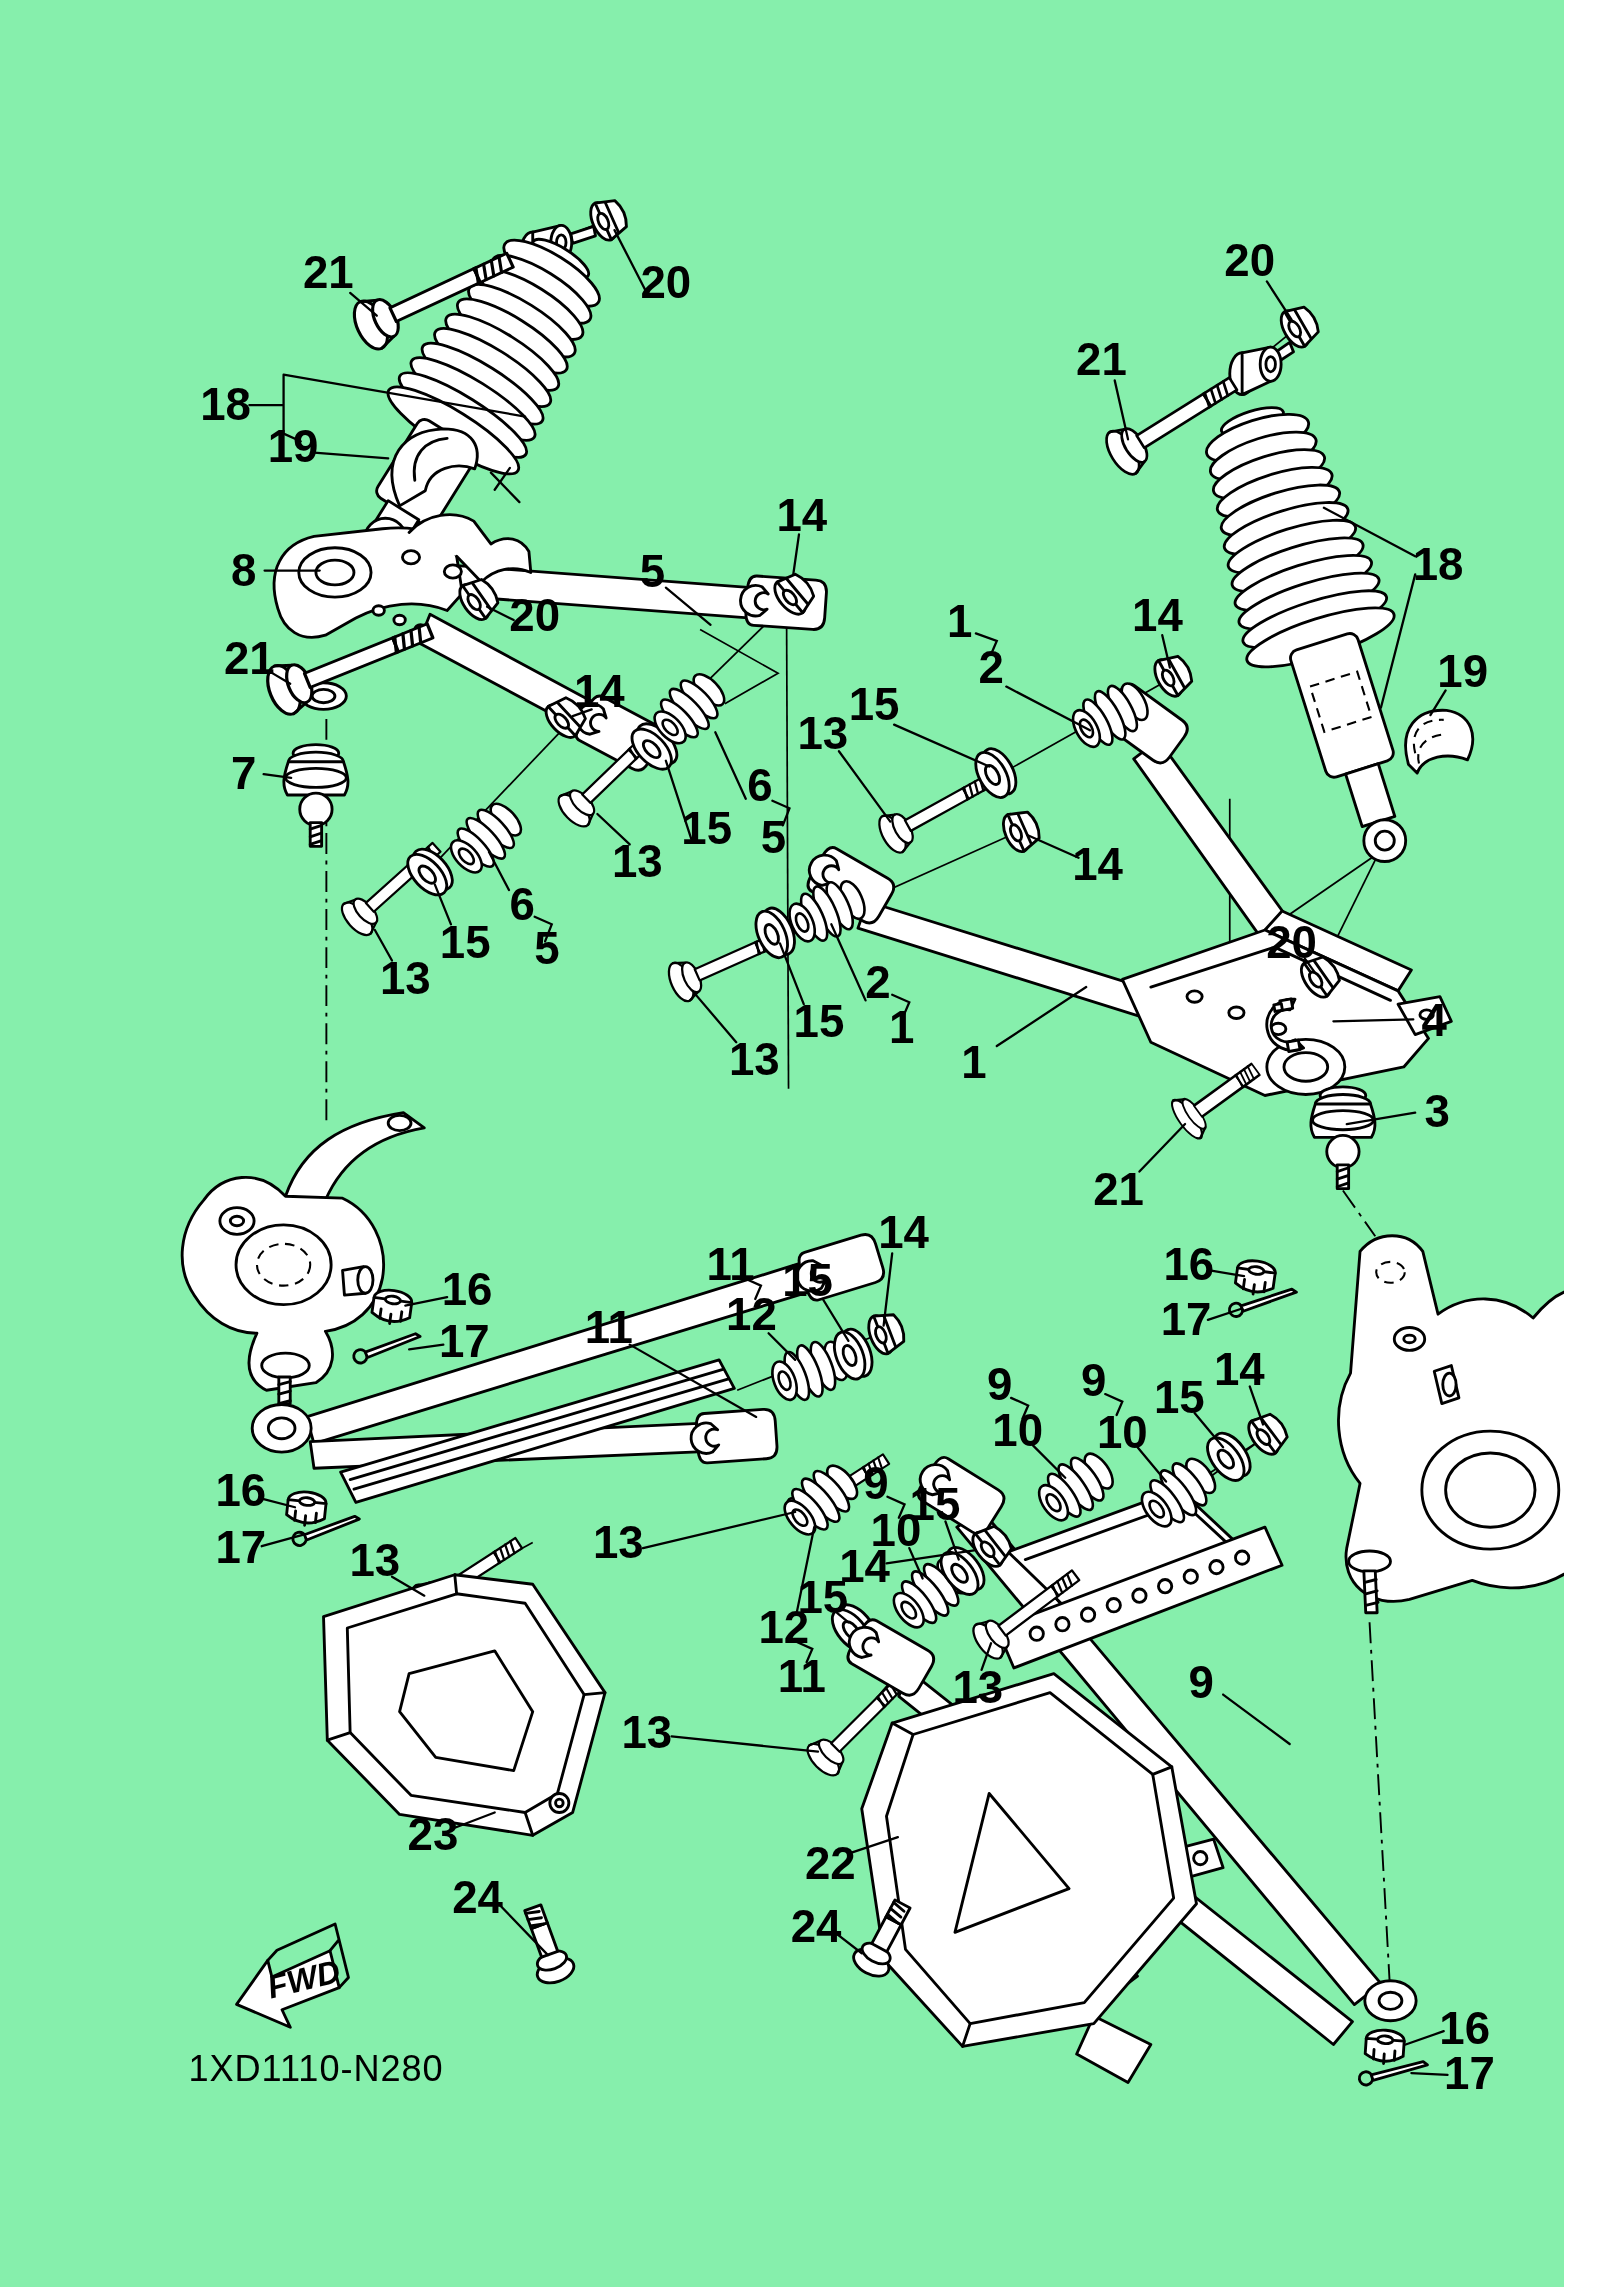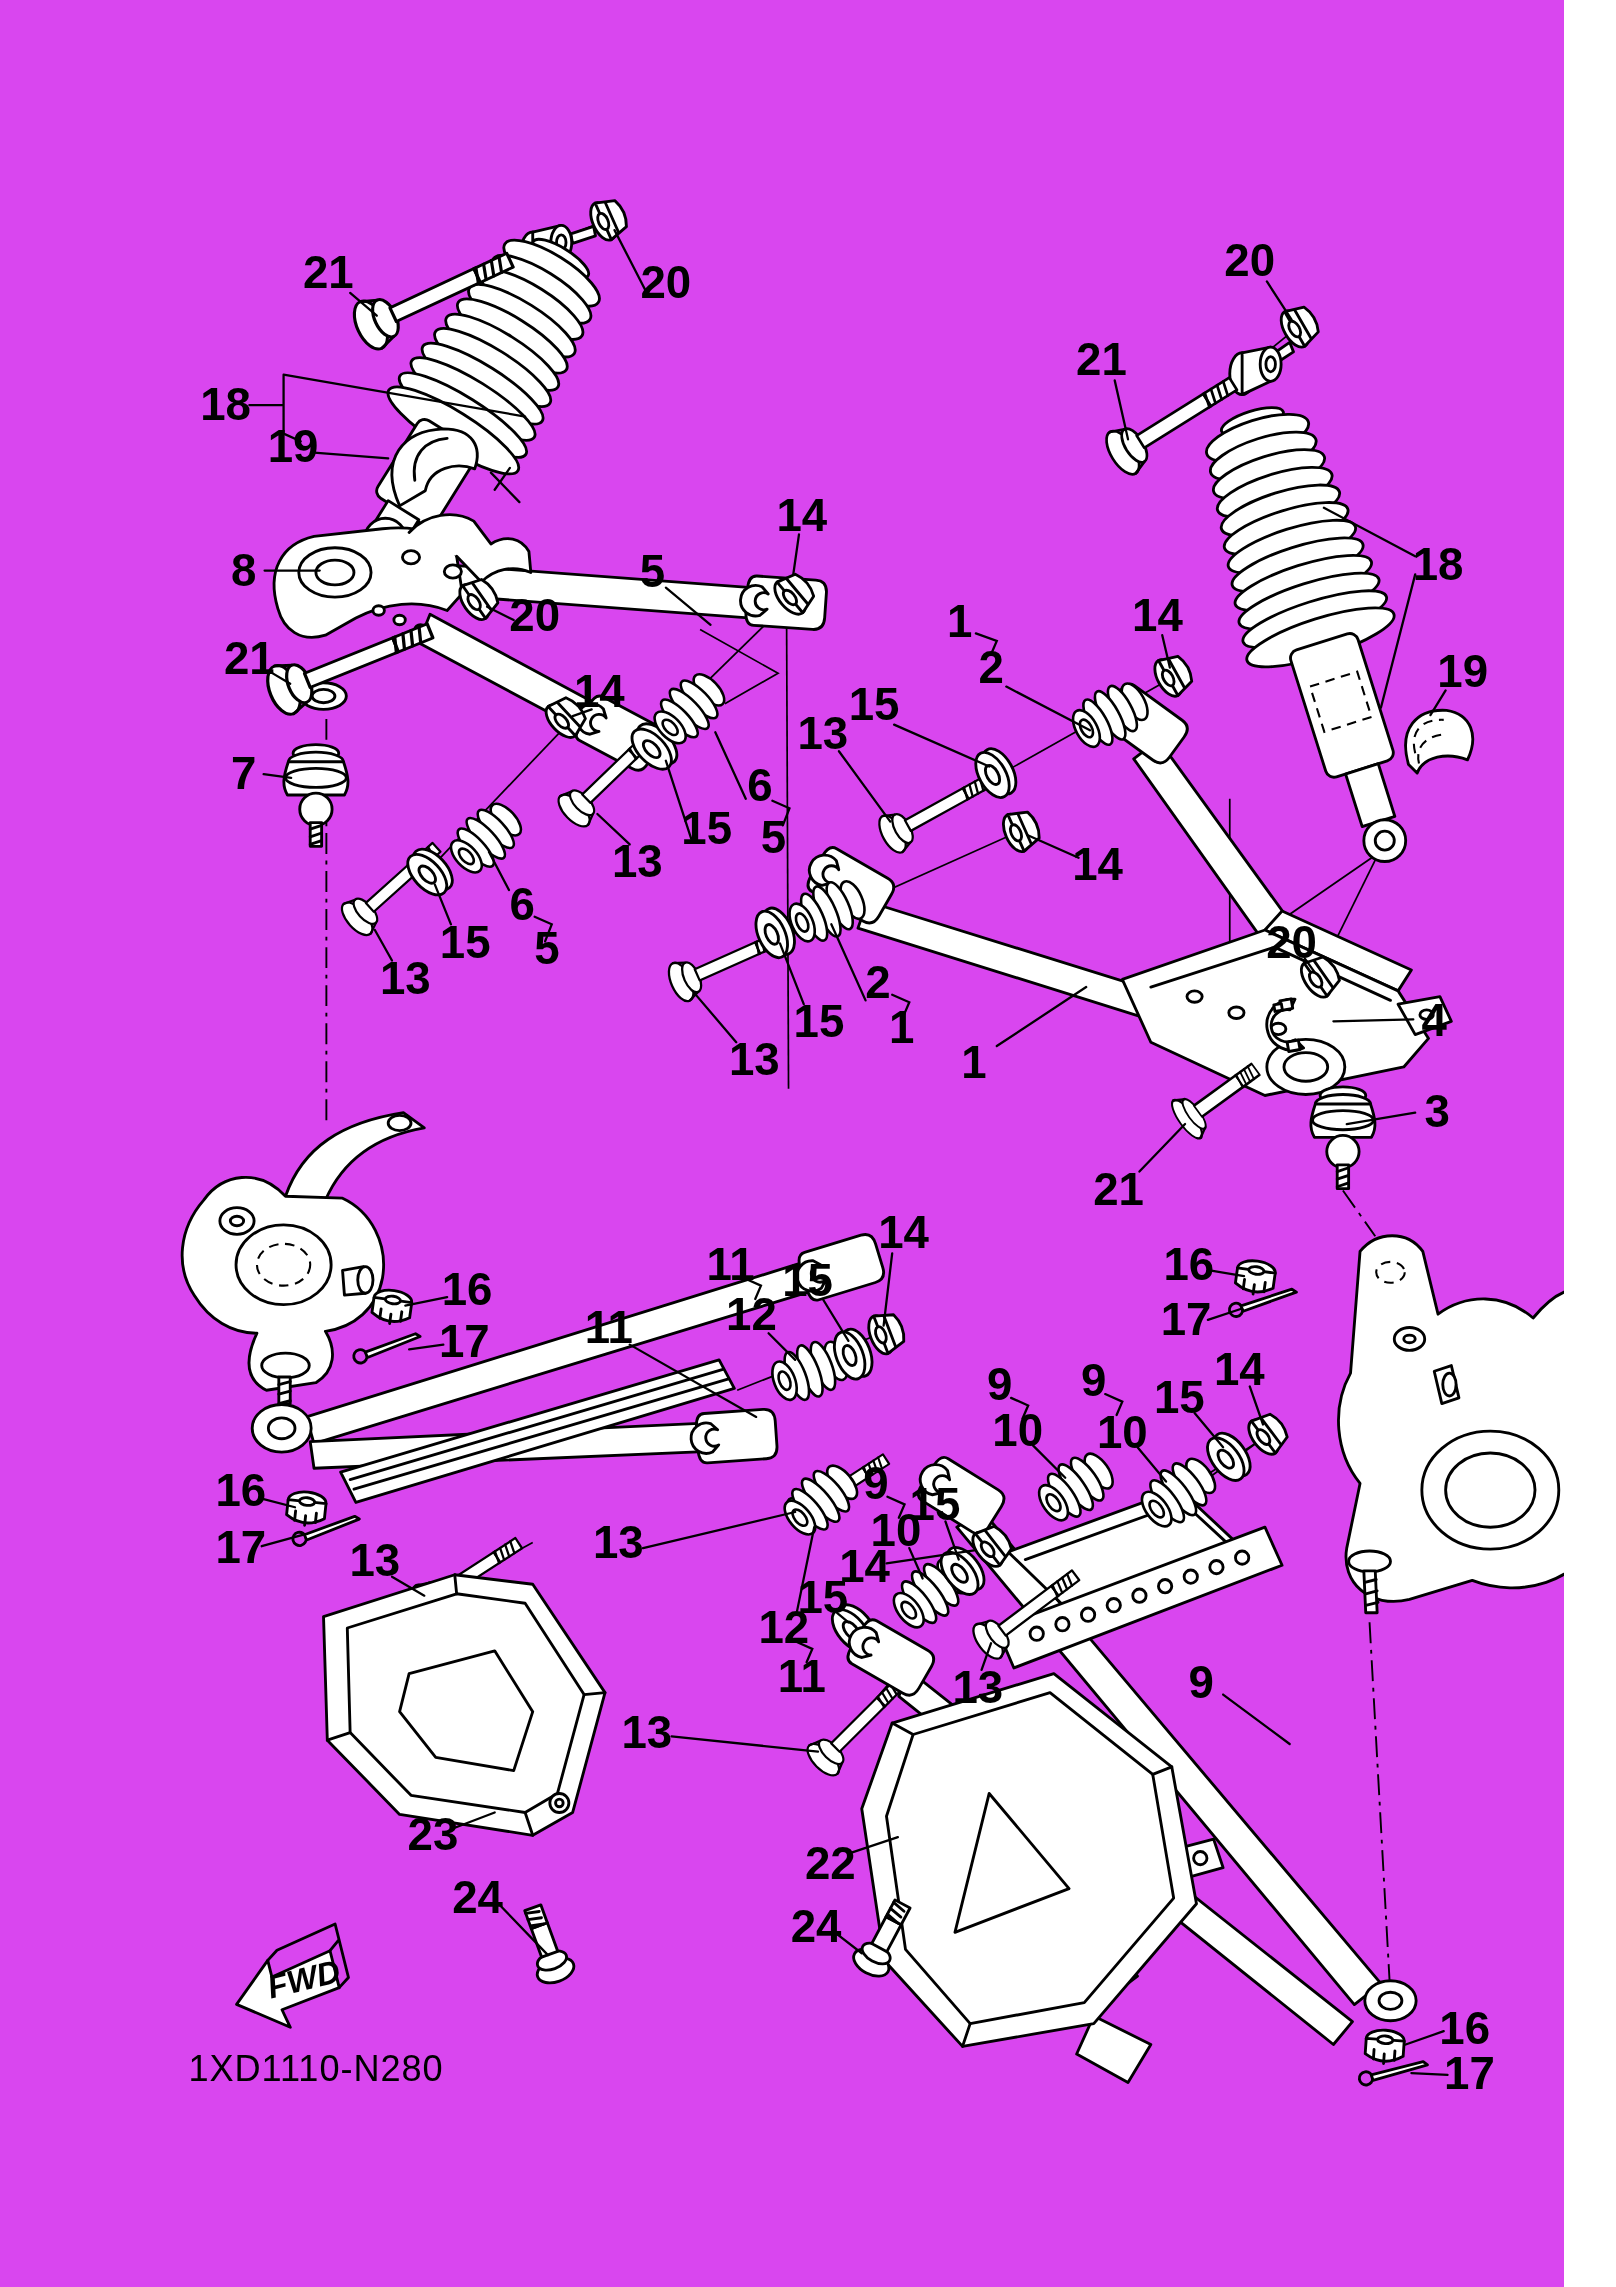--- a/index.html
+++ b/index.html
@@ -1,16 +1,16 @@
 <!DOCTYPE html>
 <html style="font-size:15px"><head>
 <meta charset="utf-8">
 <style>
   html,body{margin:0;padding:0;background:#fff;}
-  #page{position:relative;width:1564px;height:2287px;background:#d946ef;overflow:hidden;
+  #page{position:relative;width:1564px;height:2287px;background:#86efac;overflow:hidden;
         font-family:"Liberation Sans",sans-serif;}
   svg{display:block}
   .p{fill:#fff;stroke:#000;stroke-width:3;stroke-linejoin:round;stroke-linecap:round}
   .n{fill:none;stroke:#000;stroke-width:3;stroke-linejoin:round;stroke-linecap:round}
   .ld{fill:none;stroke:#000;stroke-width:2.4;stroke-linecap:round}
   .ax{fill:none;stroke:#000;stroke-width:1.8}
   .dd{fill:none;stroke:#000;stroke-width:2;stroke-dasharray:22 7 4 7}
   .ds{fill:none;stroke:#000;stroke-width:2.2;stroke-dasharray:10 7}
   .lbl{font:bold 48px "Liberation Sans",sans-serif;fill:#000;}
   .code{font:38px "Liberation Sans",sans-serif;fill:#000;letter-spacing:1px}

